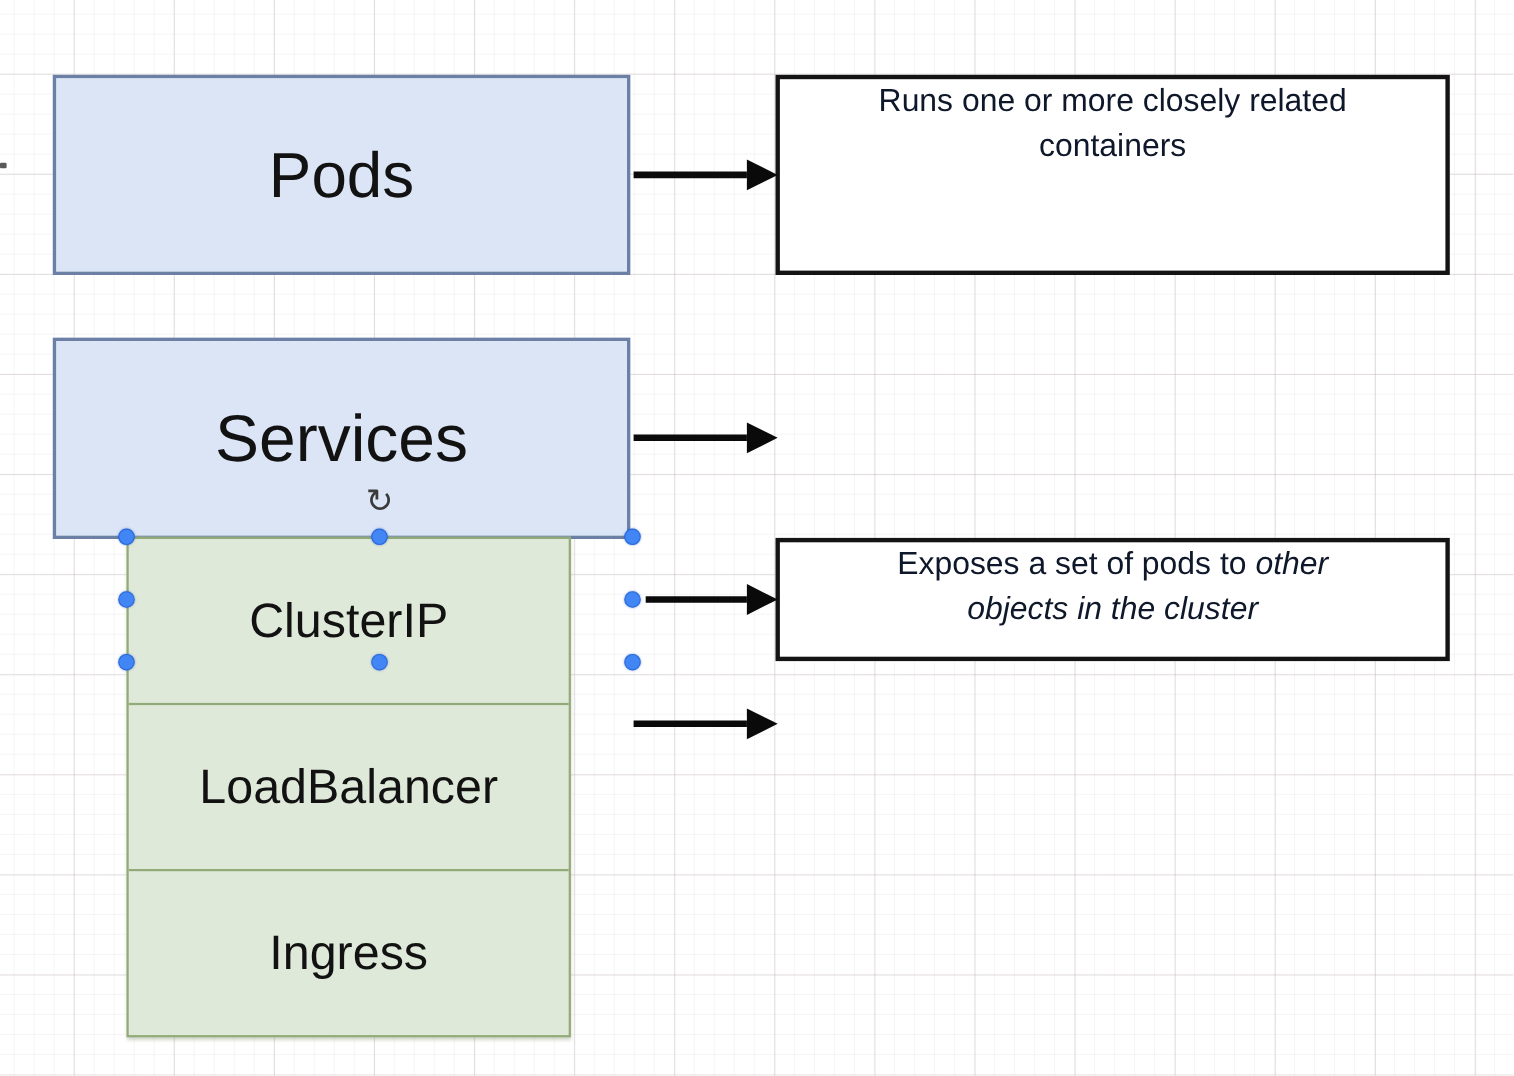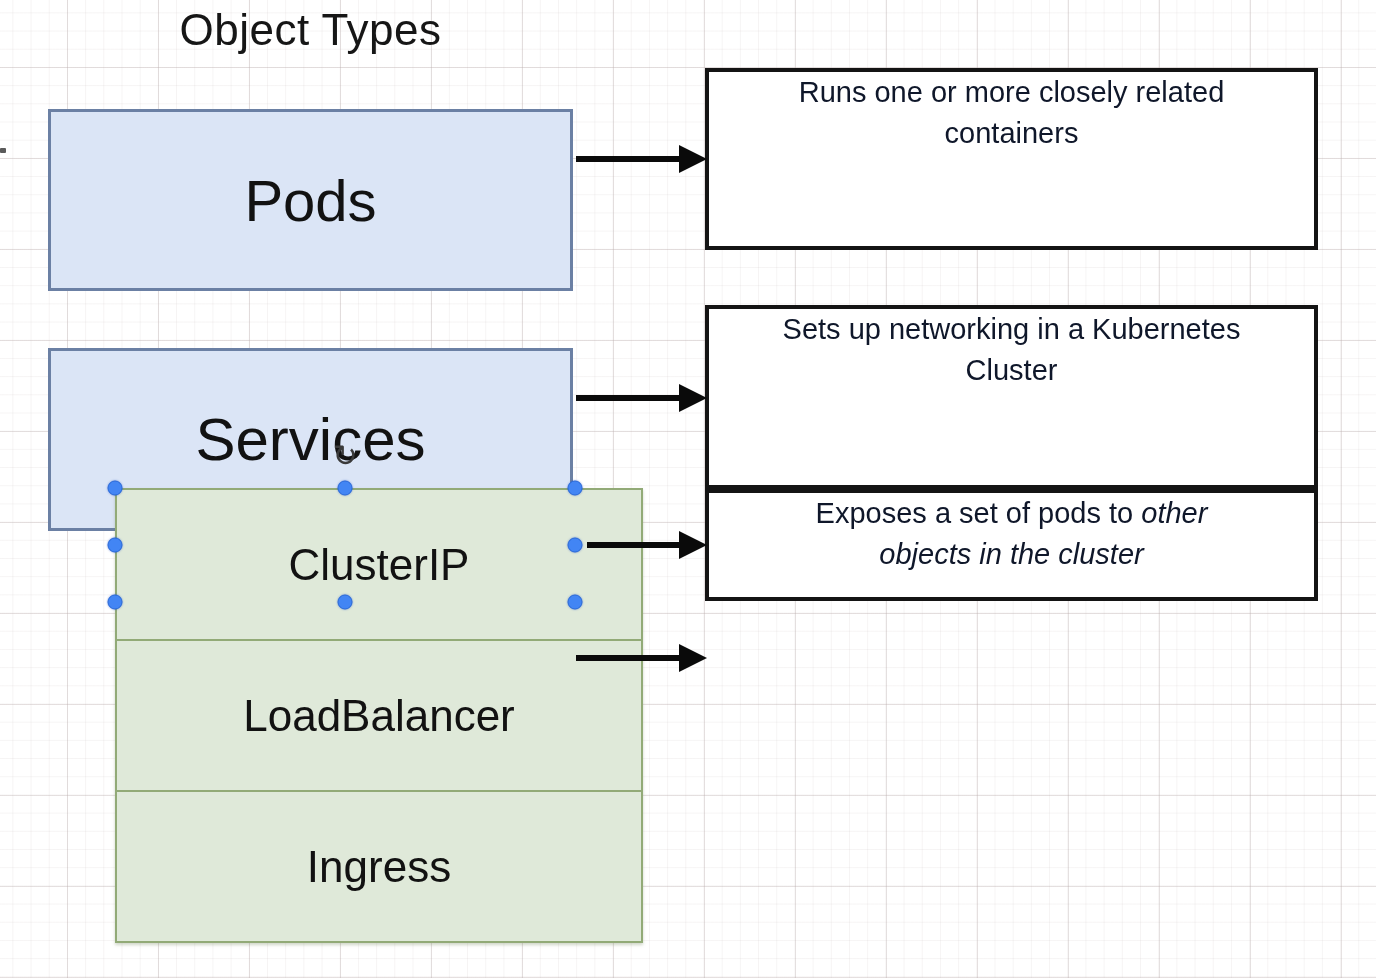--- a/index.html
+++ b/index.html
@@ -29,27 +29,26 @@
     display: flex; align-items: center; justify-content: center;
     font-size: 44px; color: #161616; letter-spacing: 0.5px;
     white-space: nowrap;
   }
 
   .shape-blue {
     background: #dbe5f6;
     border: 3px solid #6b80a4;
     display: flex; align-items: center; justify-content: center;
     color: #121212;
-    margin-top: 41px;
   }
   .pods-shape { left: 48px; top: 68px; width: 525px; height: 182px; font-size: 58px; }
   .services-shape { left: 48px; top: 307px; width: 525px; height: 183px; font-size: 60px; }
 
   .stack {
-    left: 115px; top: 488px; width: 528px; height: 455px;
+    left: 115px; top: 488px; width: 404px; height: 455px;
     background: #dfe9d9;
     border: 2px solid #92aa77;
     display: flex; flex-direction: column;
     box-shadow: 0 2px 3px rgba(120,140,100,0.35);
   }
   .stack-row {
     flex: 1 1 0;
     display: flex; align-items: center; justify-content: center;
     font-size: 44px; color: #121212;
   }
@@ -90,21 +89,20 @@
   .screen-artifact {
     left: 0; top: 148px; width: 6px; height: 5px;
     background: #5a5a5a; border-radius: 1px;
   }
 </style>
 </head>
 <body>
 
 <div id="canvas">
 
-  <div class="abs diagram-title">Object Types</div>
 
   <div class="abs shape-blue pods-shape">
     <span>Pods</span>
   </div>
 
   <div class="abs shape-blue services-shape">
     <span>Services</span>
   </div>
 
   <div class="abs stack">
@@ -116,23 +114,20 @@
     </div>
     <div class="stack-row">
       <span>Ingress</span>
     </div>
   </div>
 
   <div class="abs desc-box desc-pods">
     <span>Runs one or more closely related containers</span>
   </div>
 
-  <div class="abs desc-box desc-services">
-    <span>Sets up networking in a Kubernetes Cluster</span>
-  </div>
 
   <div class="abs desc-box desc-clusterip">
     <span><span>Exposes a set of pods to </span><span class="em-it">other objects in the cluster</span></span>
   </div>
 
 
   <svg class="abs arrow-layer" width="1376" height="978" viewBox="0 0 1376 978">
     <g>
       <line x1="576" y1="159" x2="679" y2="159" stroke="#0a0a0a" stroke-width="6"></line>
       <polygon points="679,145 707,159 679,173" fill="#0a0a0a"></polygon>

